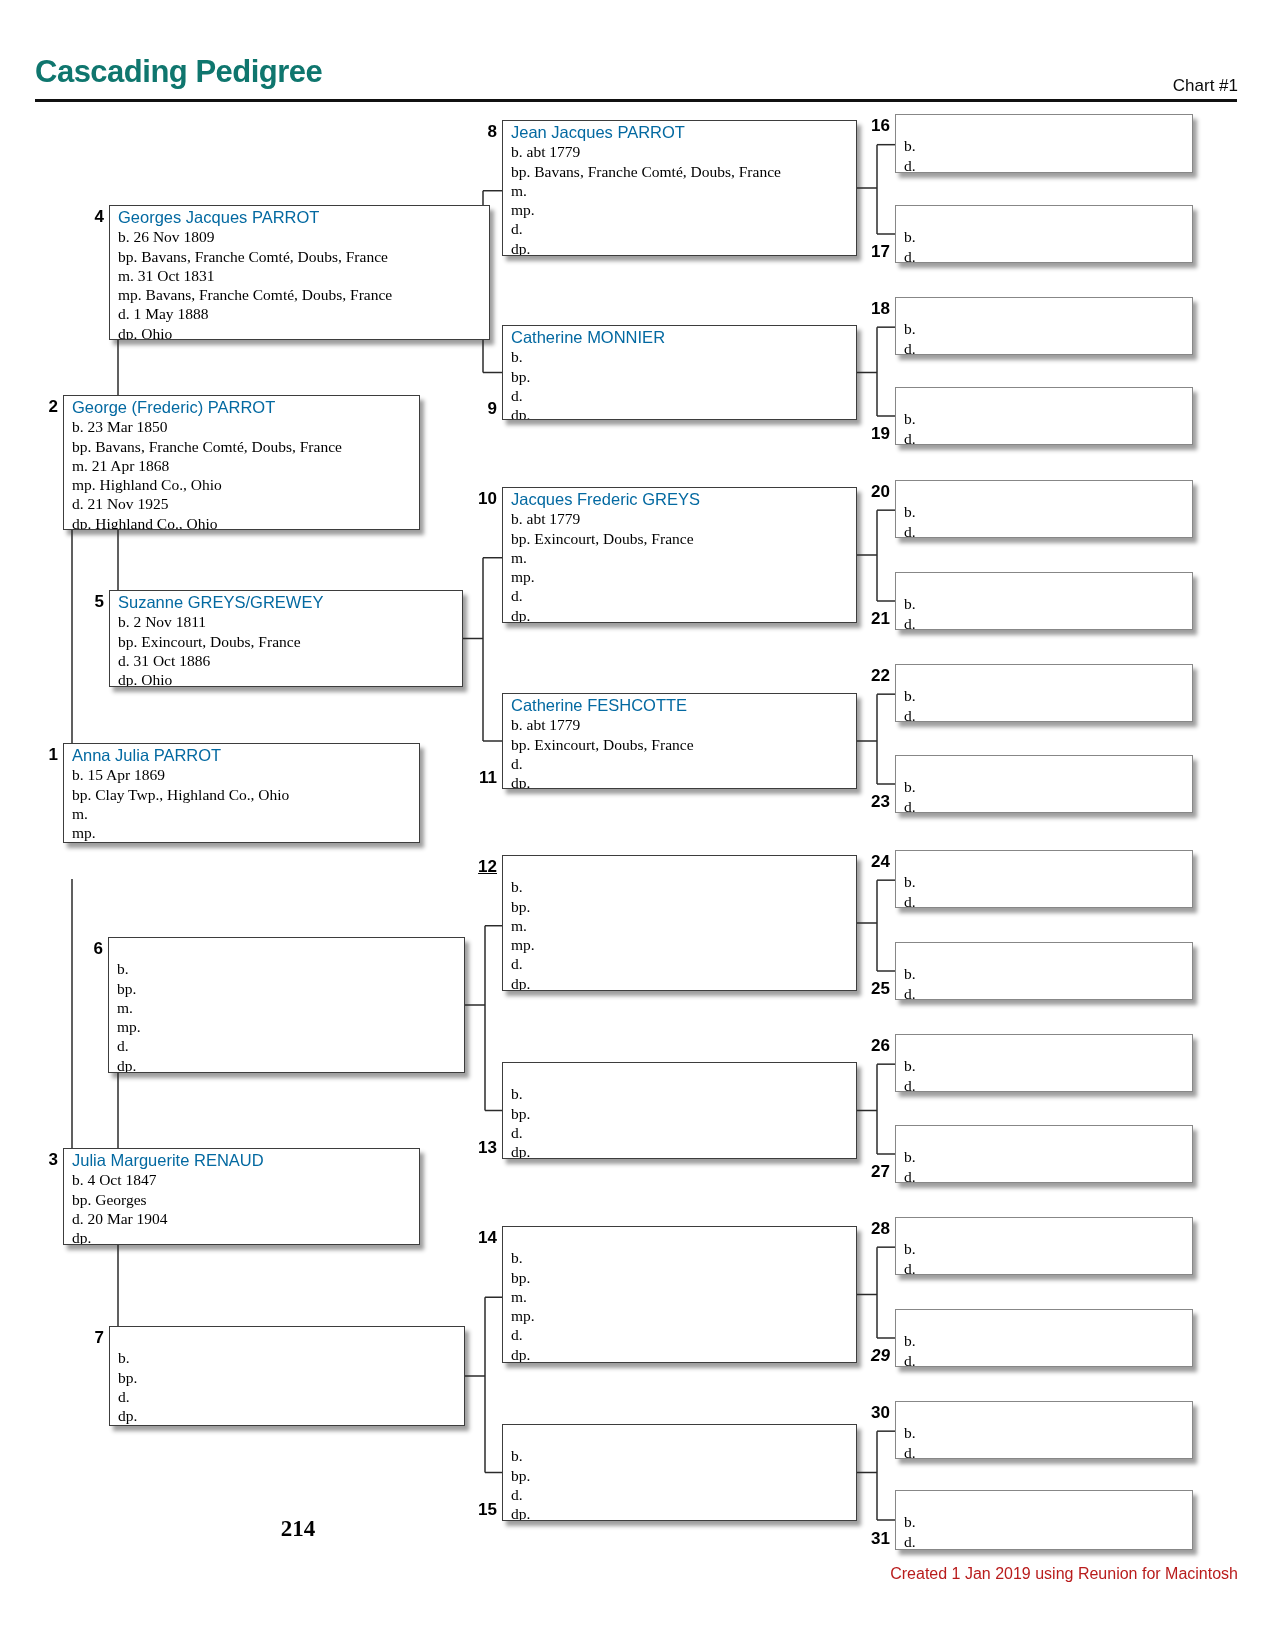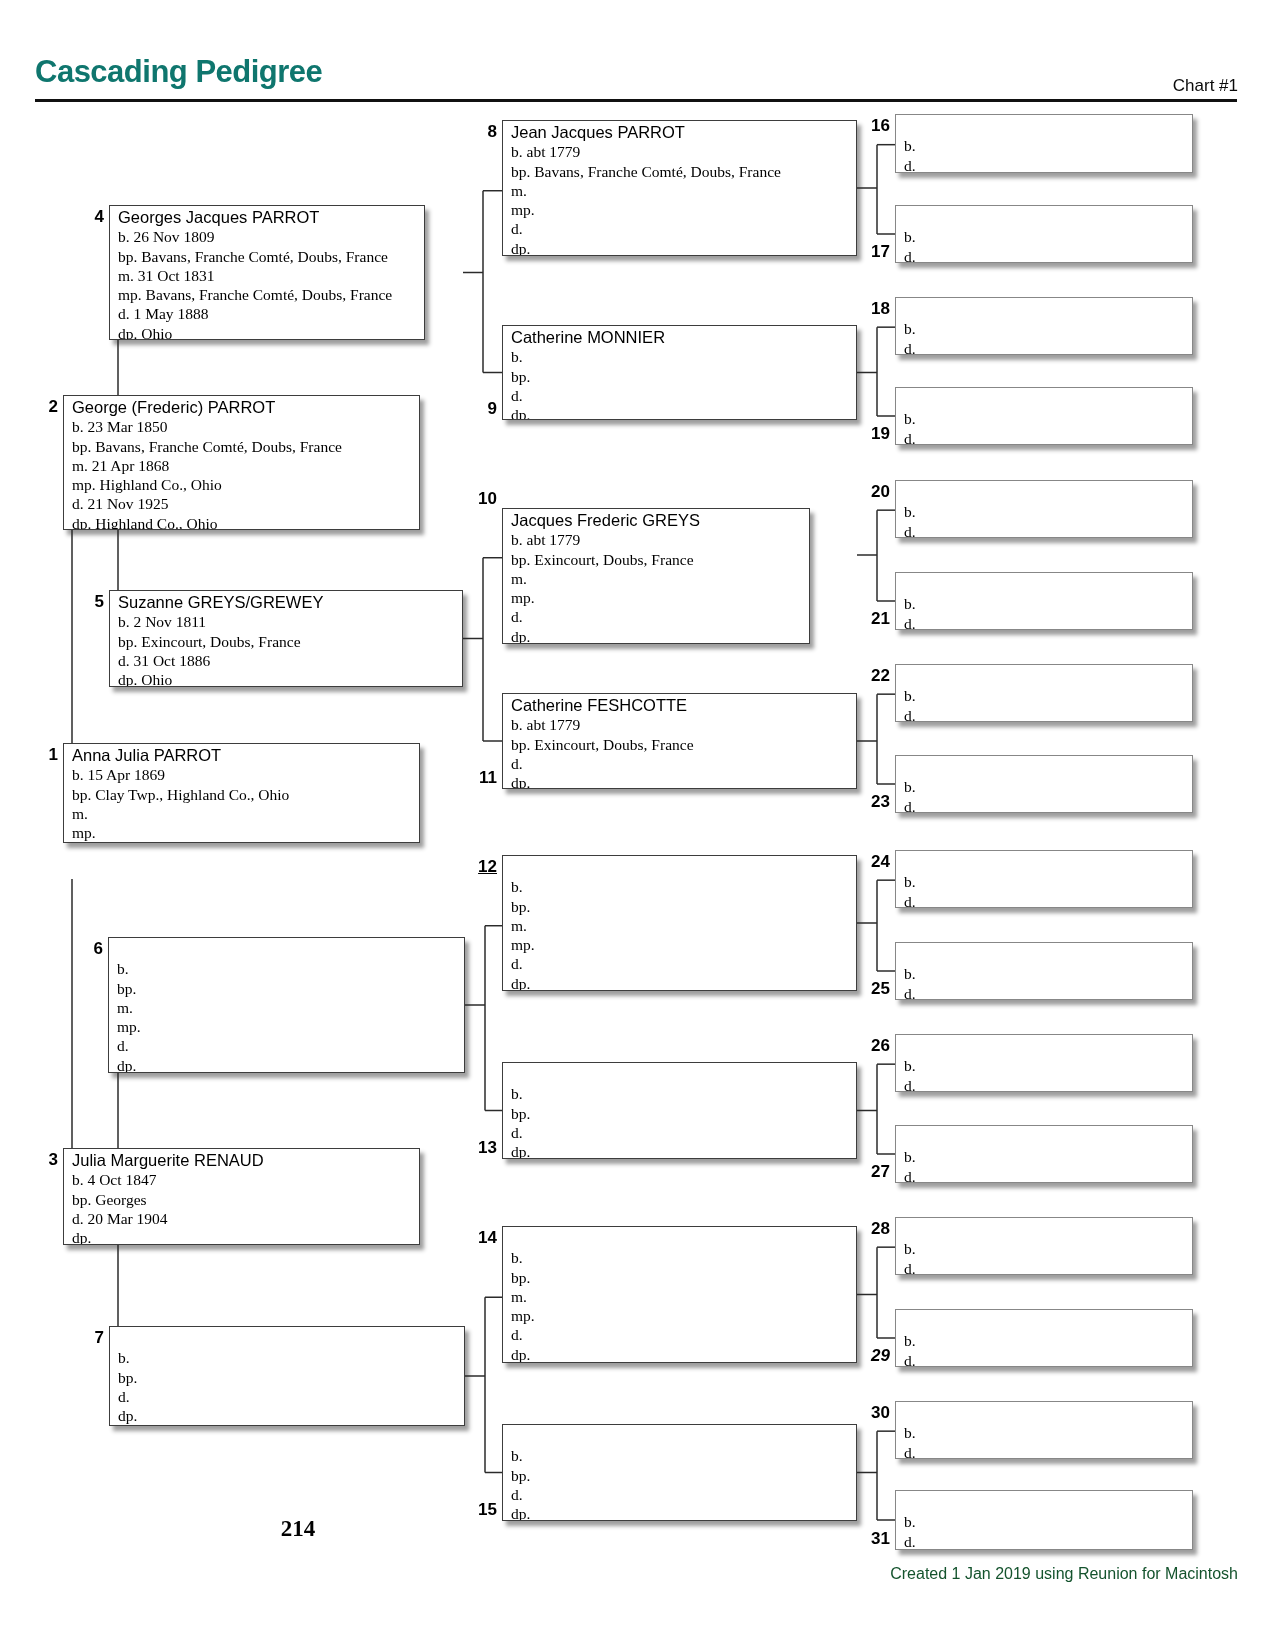--- a/index.html
+++ b/index.html
@@ -29,41 +29,41 @@
   .person-box{
     position:absolute;background:#fff;
     box-sizing:border-box;
     padding:2px 0 0 8px;
     box-shadow:4px 5px 4px rgba(40,40,40,0.45);
     overflow:hidden;
   }
   .name-line{
     font-family:"Liberation Sans", sans-serif;
     font-size:16.5px;height:19.3px;line-height:19.3px;
-    color:#000000;white-space:nowrap;
+    color:#0369a1;white-space:nowrap;
   }
   .detail-line{
     font-family:"Liberation Serif", serif;
     font-size:15.5px;height:19.3px;line-height:19.3px;
     color:#000;white-space:nowrap;
   }
   .person-number{
     position:absolute;width:30px;text-align:right;
     font-size:17px;font-weight:bold;color:#000;
     height:19px;line-height:19px;
   }
   .page-number{
     position:absolute;left:268px;top:1516px;width:60px;
     text-align:center;
     font-family:"Liberation Serif", serif;
     font-size:23px;font-weight:bold;color:#000;
   }
   .credit{
     position:absolute;right:37px;top:1565px;
-    font-size:16px;color:#14532d;white-space:nowrap;
+    font-size:16px;color:#b91c1c;white-space:nowrap;
   }
 </style>
 </head>
 <body>
 
 <div class="page">
   <div class="title">Cascading Pedigree</div>
   <div class="title-rule"></div>
   <div class="chart-label">Chart #1</div>
   <svg class="connectors" width="1275" height="1650">
@@ -144,21 +144,21 @@
       </div>
       <div class="person-number" style="left: 28px; top: 397px;">2</div>
       <div class="person-box" style="left: 63px; top: 1148px; width: 357px; height: 97px; border: 1.2px solid rgb(61, 61, 61);">
         <div class="name-line">Julia Marguerite RENAUD</div>
         <div class="detail-line">b. 4 Oct 1847</div>
         <div class="detail-line">bp. Georges</div>
         <div class="detail-line">d. 20 Mar 1904</div>
         <div class="detail-line">dp.</div>
       </div>
       <div class="person-number" style="left: 28px; top: 1150px;">3</div>
-      <div class="person-box" style="left: 109px; top: 205px; width: 316px; height: 135px; border: 1.2px solid rgb(61, 61, 61);">
+      <div class="person-box" style="left: 109px; top: 205px; width: 381px; height: 135px; border: 1.2px solid rgb(61, 61, 61);">
         <div class="name-line">Georges Jacques PARROT</div>
         <div class="detail-line">b. 26 Nov 1809</div>
         <div class="detail-line">bp. Bavans, Franche Comté, Doubs, France</div>
         <div class="detail-line">m. 31 Oct 1831</div>
         <div class="detail-line">mp. Bavans, Franche Comté, Doubs, France</div>
         <div class="detail-line">d. 1 May 1888</div>
         <div class="detail-line">dp. Ohio</div>
       </div>
       <div class="person-number" style="left: 74px; top: 207px;">4</div>
       <div class="person-box" style="left: 109px; top: 590px; width: 354px; height: 97px; border: 1.2px solid rgb(61, 61, 61);">
@@ -198,21 +198,21 @@
       </div>
       <div class="person-number" style="left: 467px; top: 122px;">8</div>
       <div class="person-box" style="left: 502px; top: 325px; width: 355px; height: 95px; border: 1.2px solid rgb(61, 61, 61);">
         <div class="name-line">Catherine MONNIER</div>
         <div class="detail-line">b.</div>
         <div class="detail-line">bp.</div>
         <div class="detail-line">d.</div>
         <div class="detail-line">dp.</div>
       </div>
       <div class="person-number" style="left: 467px; top: 399px;">9</div>
-      <div class="person-box" style="left: 502px; top: 508px; width: 308px; height: 136px; border: 1.2px solid rgb(61, 61, 61);">
+      <div class="person-box" style="left: 502px; top: 487px; width: 355px; height: 136px; border: 1.2px solid rgb(61, 61, 61);">
         <div class="name-line">Jacques Frederic GREYS</div>
         <div class="detail-line">b. abt 1779</div>
         <div class="detail-line">bp. Exincourt, Doubs, France</div>
         <div class="detail-line">m.</div>
         <div class="detail-line">mp.</div>
         <div class="detail-line">d.</div>
         <div class="detail-line">dp.</div>
       </div>
       <div class="person-number" style="left: 467px; top: 489px;">10</div>
       <div class="person-box" style="left: 502px; top: 693px; width: 355px; height: 96px; border: 1.2px solid rgb(61, 61, 61);">

